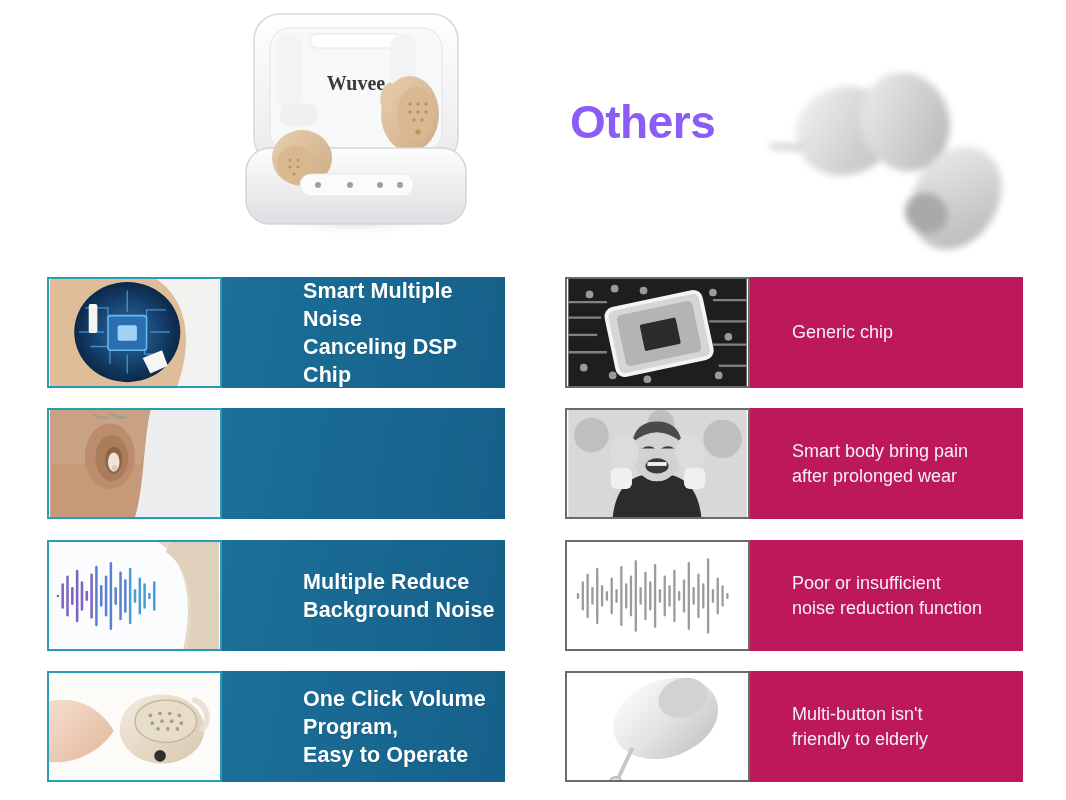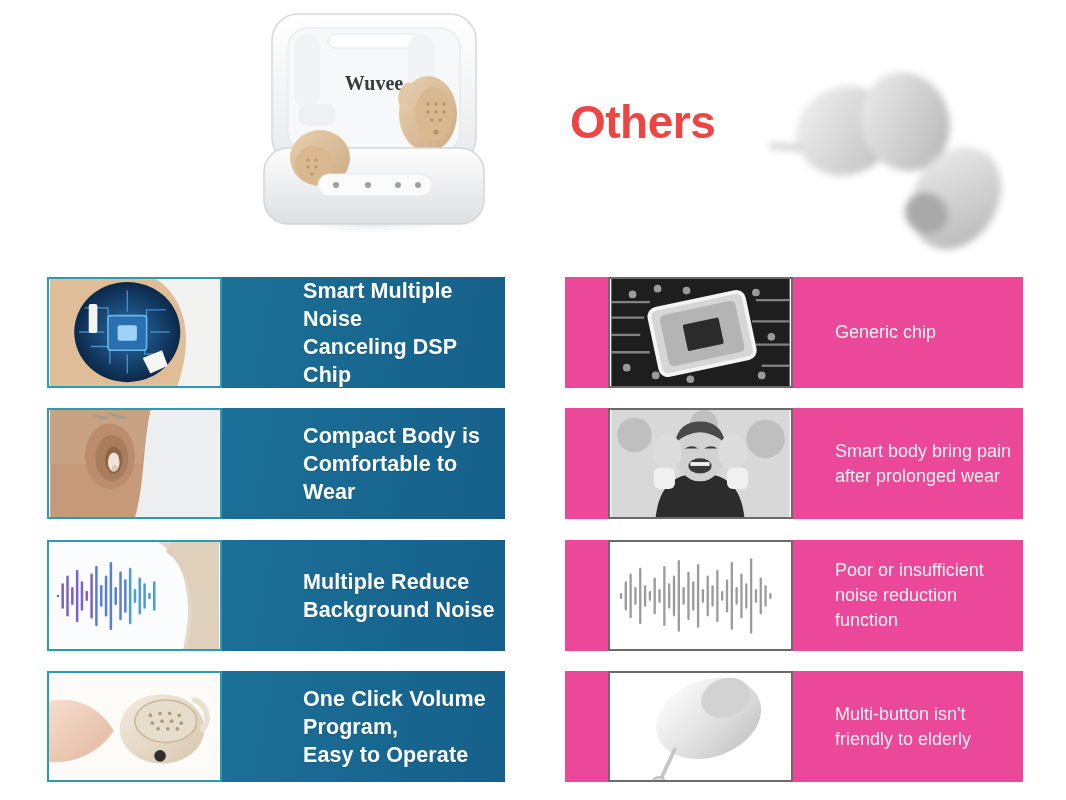--- a/index.html
+++ b/index.html
@@ -11,26 +11,26 @@
     overflow: hidden;
   }
   .page { position: relative; width: 1066px; height: 800px; background:#fff; }
 
   
   .brand-logo { position:absolute; left:52px; top:66px; width:175px; height:96px; }
   .brand-logo svg { display:block; width:175px; height:96px; }
 
   .others-title {
     position:absolute; left:570px; top:92px;
-    font-size:46px; font-weight:bold; color:#ef4444;
+    font-size:46px; font-weight:bold; color:#8b5cf6;
     letter-spacing:-0.5px; line-height:60px;
   }
 
   
-  .case-photo { position:absolute; left:258px; top:8px; width:232px; height:232px; }
+  .case-photo { position:absolute; left:240px; top:8px; width:232px; height:232px; }
   .case-photo svg { display:block; width:232px; height:232px; }
 
   
   .others-photo { position:absolute; left:760px; top:38px; width:272px; height:218px; }
   .others-photo svg { display:block; width:272px; height:218px; filter:blur(3.5px); }
 
   
   .rows { position:absolute; left:0; top:0; width:1066px; height:800px; }
   .row { position:absolute; height:111px; }
   .row.left  { left:47px;  width:458px; }
@@ -40,21 +40,21 @@
   .row.r3 { top:540px; }
   .row.r4 { top:671px; }
 
   .card {
     position:relative; display:flex; align-items:stretch;
     width:100%; height:100%; overflow:hidden;
   }
   .card.good {
     background: linear-gradient(100deg,#1f7fa5 0%, #1b6e96 45%, #15608a 100%);
   }
-  .card.bad { background:#ec4899;padding-left:43px; }
+  .card.bad { background:#be185d; }
 
   .thumb { position:relative; flex:0 0 auto; overflow:hidden; background:#fff; }
   .card.good .thumb { width:175px; height:111px; border:2px solid #2a9bb5; background:#fff; }
   .card.bad  .thumb { width:185px; height:111px; border:2px solid #6a6a6a; background:#fff; }
   .thumb svg { display:block; width:100%; height:100%; }
 
   .caption { flex:1 1 auto; display:flex; align-items:center; }
   .card.good .caption {
     padding-left:37px; color:#ffffff;
     font-size:21.5px; font-weight:bold; line-height:28px;
@@ -262,24 +262,20 @@
             <g fill="#9b9b93" opacity="0.8">
               <path d="M42 4 q10 8 20 4"></path>
                 <path d="M58 2 q12 10 24 6"></path>
             </g>
             <ellipse cx="62" cy="48" rx="26" ry="34" fill="#bb8d6c"></ellipse>
             <ellipse cx="64" cy="50" rx="17" ry="24" fill="#a97c5c"></ellipse>
             <ellipse cx="66" cy="52" rx="9" ry="14" fill="#8d6445"></ellipse>
             <ellipse cx="66" cy="54" rx="6" ry="10" fill="#efe4d6"></ellipse>
             <circle cx="67" cy="60" r="3" fill="#d9cbbb"></circle>
           </svg>
-        </div>
-        <div class="caption">
-          <span>Compact Body is
-Comfortable to Wear</span>
         </div>
       </div>
     </div>
 
     <div class="row right r2">
       <div class="card bad">
         <div class="thumb">
           <svg viewBox="0 0 185 111" xmlns="http://www.w3.org/2000/svg" aria-hidden="true">
             <rect width="185" height="111" fill="#d8d8d8"></rect>
             <g fill="#bfbfbf">

